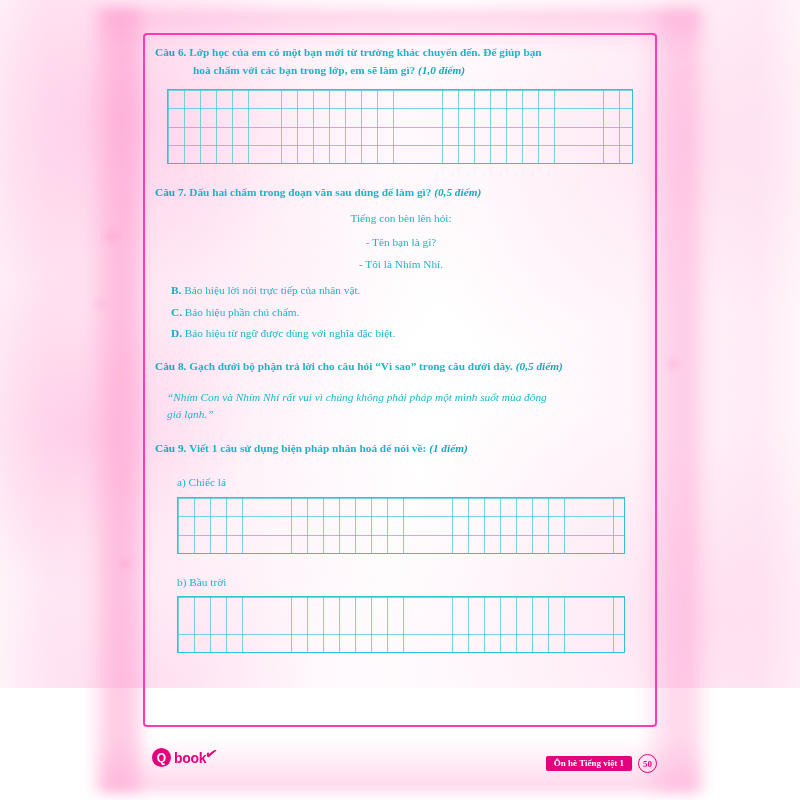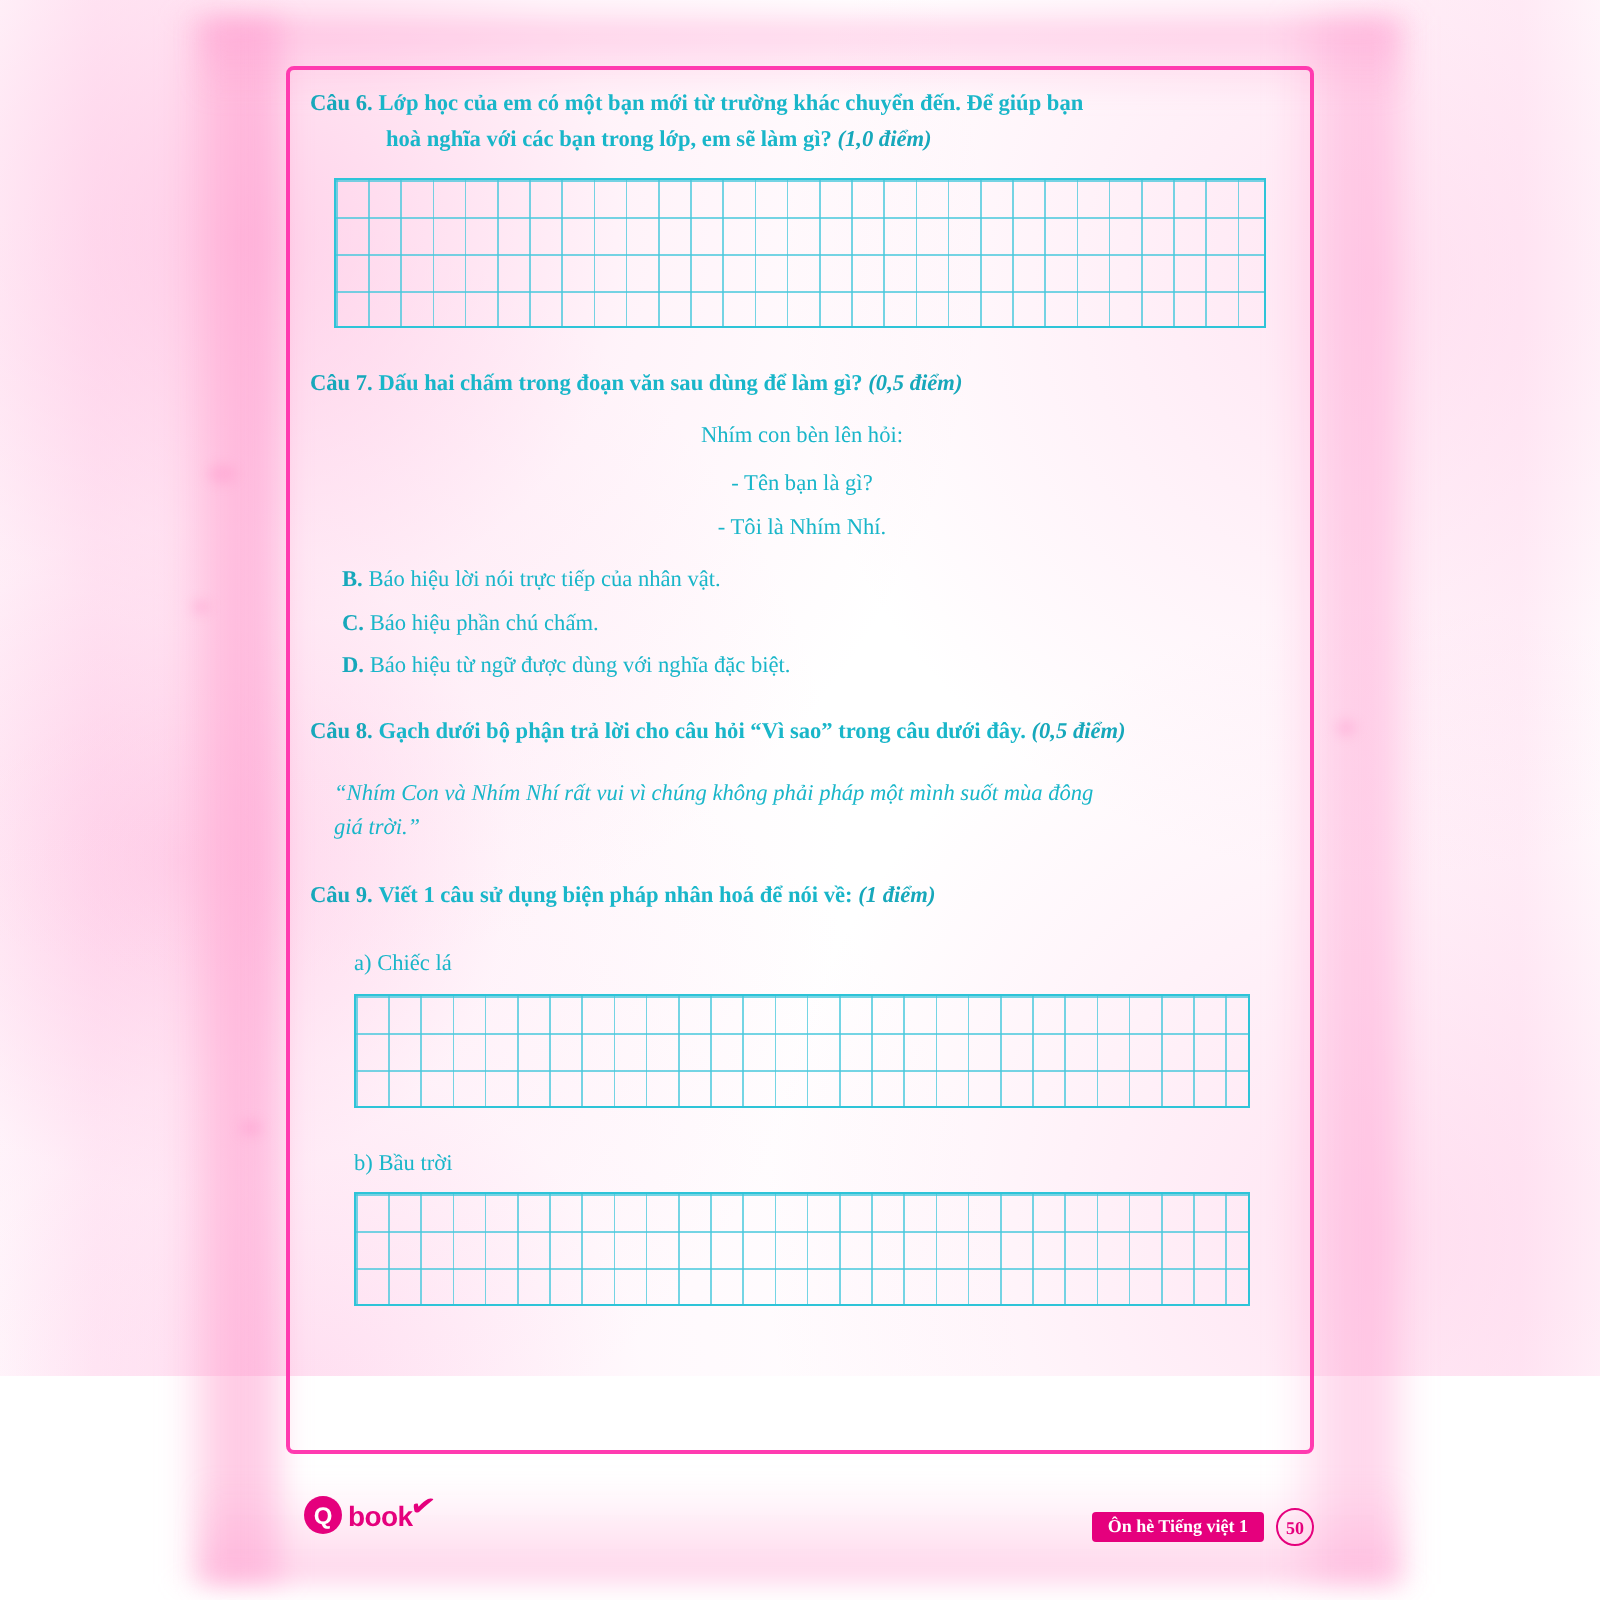--- a/index.html
+++ b/index.html
@@ -221,37 +221,37 @@
   <div id="frame"></div>
 
   <div id="content">
 
     <div>
       <p class="q-line">
         <span class="q-head">Câu 6.</span>
         <span class="q-body">Lớp học của em có một bạn mới từ trường khác chuyển đến. Để giúp bạn</span>
       </p>
       <p class="q-line" style="padding-left:38px;">
-        <span class="q-body">hoà nghĩa với các bạn trong lớp, em sẽ làm gì?</span>
+        <span class="q-body">hoà chấm với các bạn trong lớp, em sẽ làm gì?</span>
         <span class="q-em">(1,0 điểm)</span>
       </p>
       <div class="spacer-8"></div>
       <div class="gridbox" style="margin-left:12px; width:466px; height:75px;"></div>
     </div>
 
     <div class="spacer-20"></div>
 
     <div>
       <p class="q-line">
         <span class="q-head">Câu 7.</span>
         <span class="q-body">Dấu hai chấm trong đoạn văn sau dùng để làm gì?</span>
         <span class="q-em">(0,5 điểm)</span>
       </p>
       <div class="spacer-8"></div>
-      <p class="centered" style="margin:0 0 7px 0;">Nhím con bèn lên hỏi:</p>
+      <p class="centered" style="margin:0 0 7px 0;">Tiếng con bèn lên hỏi:</p>
       <p class="centered" style="margin:0 0 6px 0;">- Tên bạn là gì?</p>
       <p class="centered" style="margin:0 0 10px 0;">- Tôi là Nhím Nhí.</p>
 
       <p class="opt">
         <b>B.</b>
         <span>Báo hiệu lời nói trực tiếp của nhân vật.</span>
       </p>
       <p class="opt">
         <b>C.</b>
         <span>Báo hiệu phần chú chấm.</span>
@@ -265,21 +265,21 @@
     <div class="spacer-12"></div>
 
     <div>
       <p class="q-line">
         <span class="q-head">Câu 8.</span>
         <span class="q-body">Gạch dưới bộ phận trả lời cho câu hỏi “Vì sao” trong câu dưới đây.</span>
         <span class="q-em">(0,5 điểm)</span>
       </p>
       <div class="spacer-12"></div>
       <p class="quote">“Nhím Con và Nhím Nhí rất vui vì chúng không phải pháp một mình suốt mùa đông</p>
-      <p class="quote">giá trời.”</p>
+      <p class="quote">giá lạnh.”</p>
     </div>
 
     <div class="spacer-16"></div>
 
     <div>
       <p class="q-line">
         <span class="q-head">Câu 9.</span>
         <span class="q-body">Viết 1 câu sử dụng biện pháp nhân hoá để nói về:</span>
         <span class="q-em">(1 điểm)</span>
       </p>

